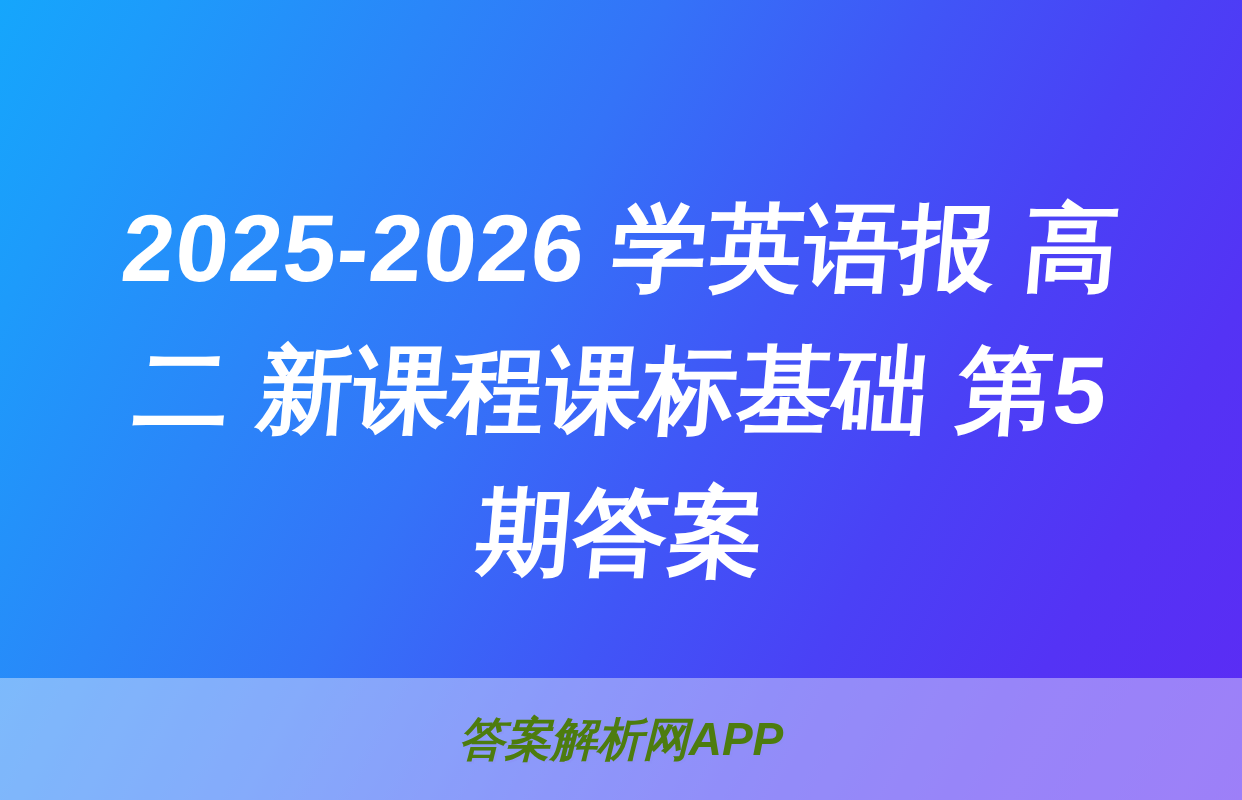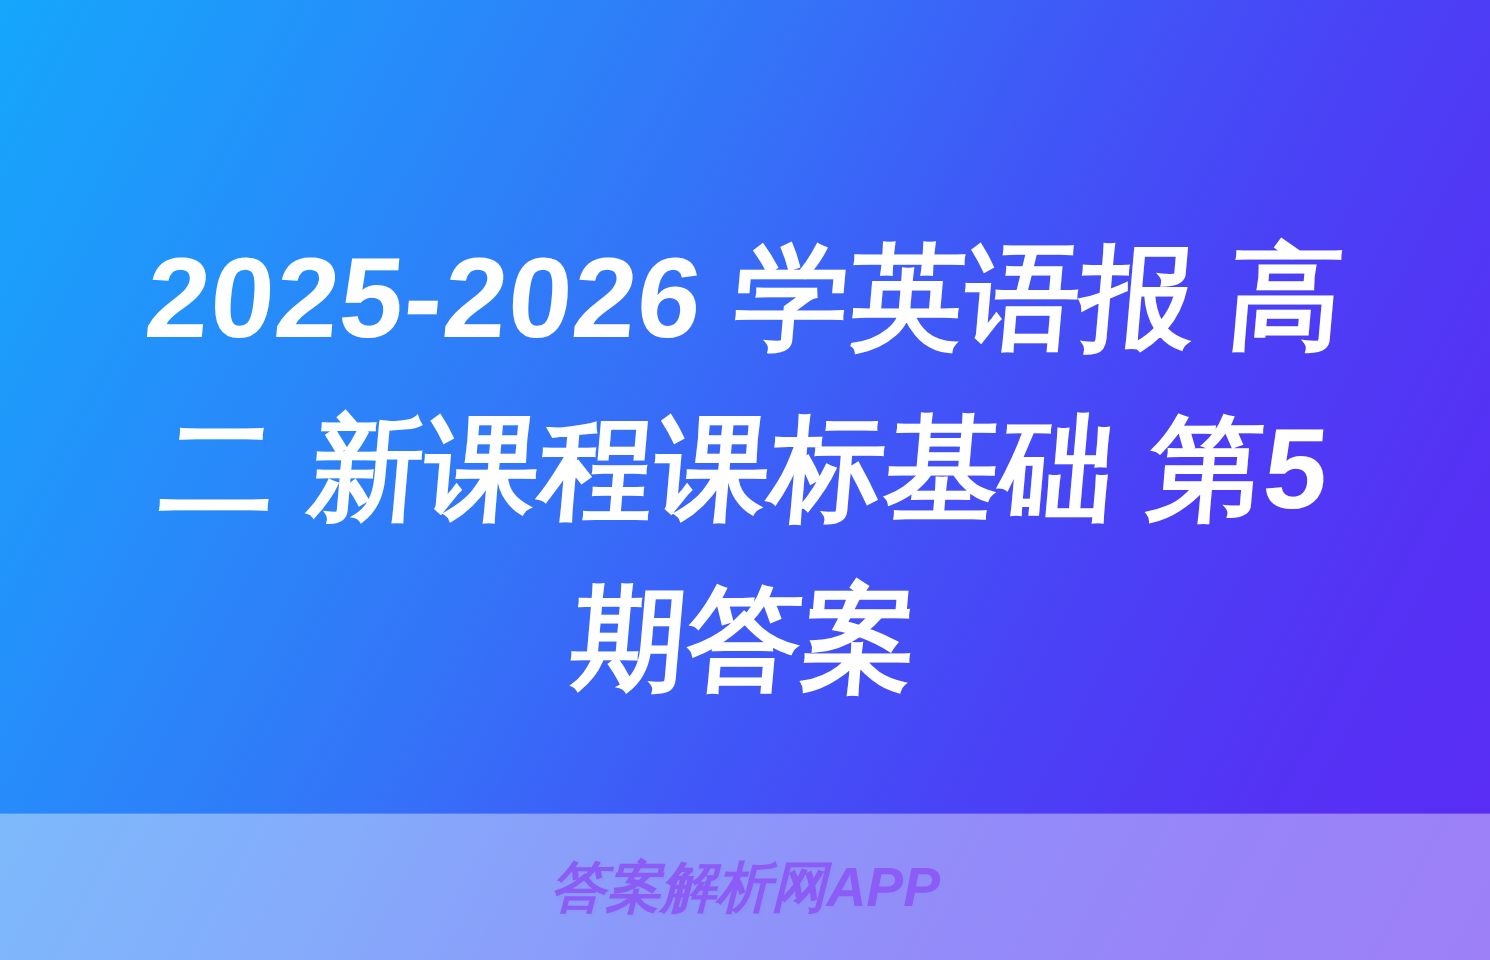--- a/index.html
+++ b/index.html
@@ -65,21 +65,21 @@
     right: 0;
     top: 678px;
     height: 122px;
     background: rgba(255, 255, 255, 0.40);
     display: flex;
     align-items: center;
     justify-content: center;
   }
 
   #footer-text {
-    color: #8b5cf6;
+    color: #4d7c0f;
     font-size: 46px;
     font-weight: 700;
     font-style: italic;
     letter-spacing: 0px;
     white-space: nowrap;
     line-height: 1;
     text-shadow: 2px 2px 0 rgba(140, 140, 245, 0.35);
   }
 </style>
 </head>

